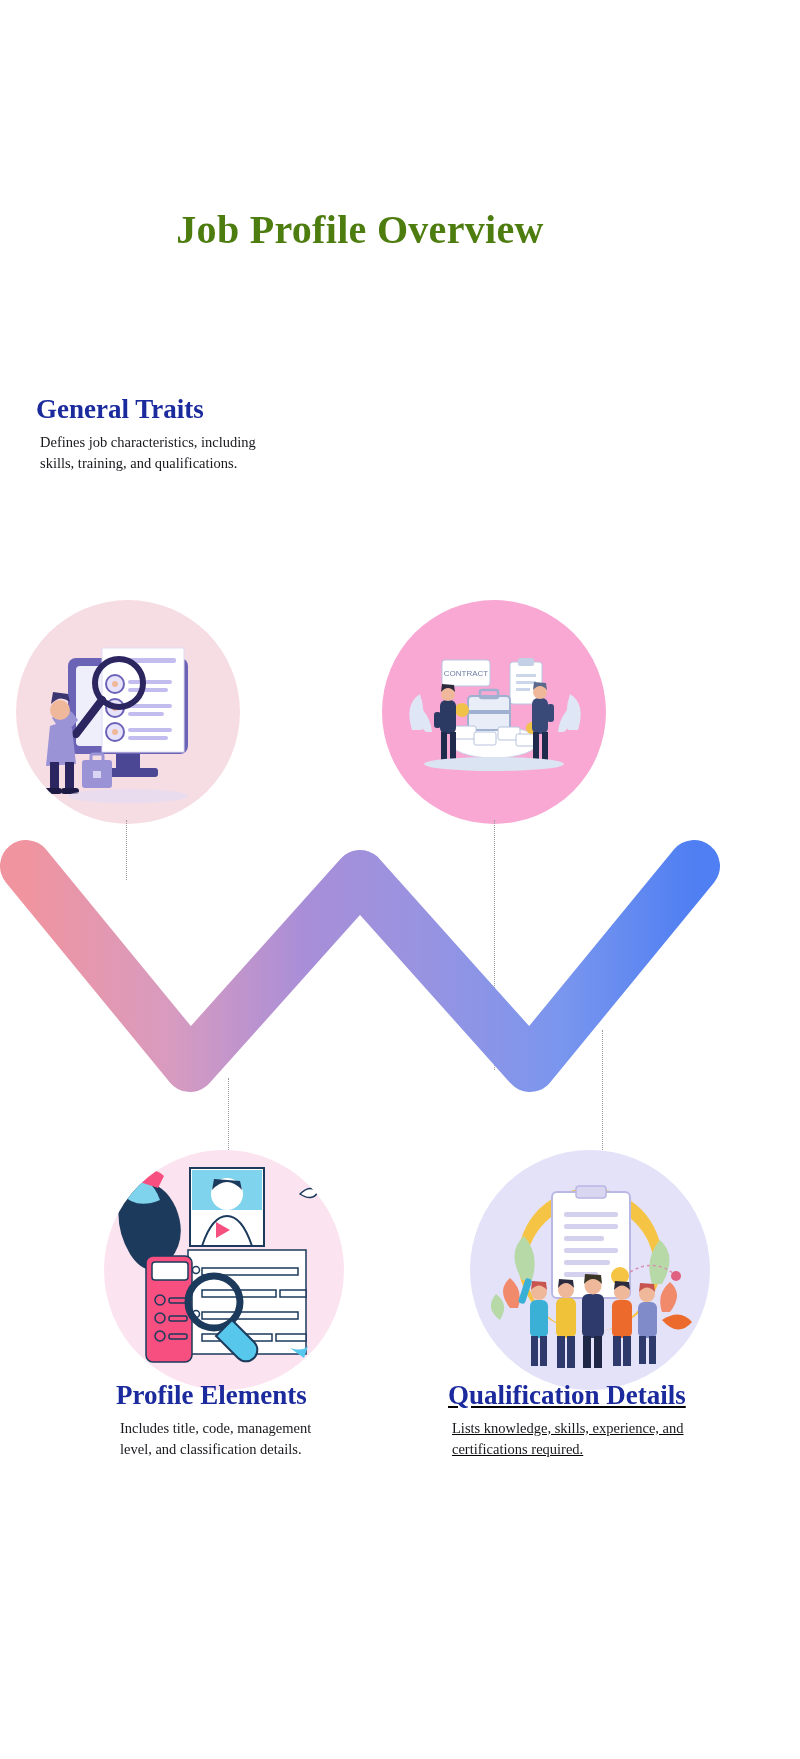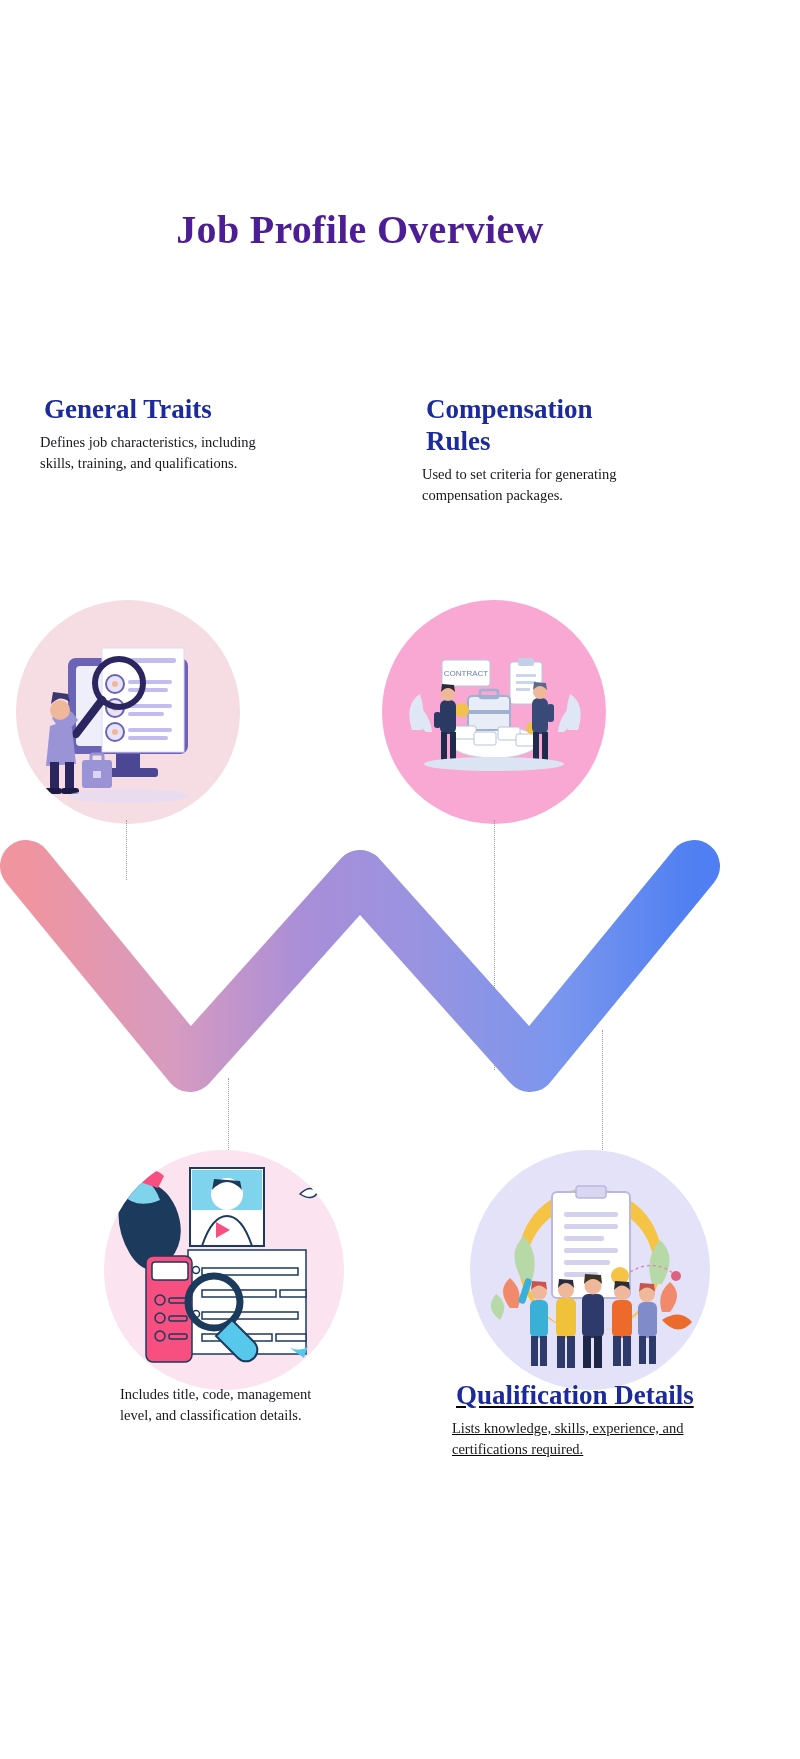--- a/index.html
+++ b/index.html
@@ -10,27 +10,27 @@
   }
   .canvas{position:relative;width:800px;height:1759px;}
 
   
   .logo{position:absolute;left:512px;top:8px;width:190px;height:170px;}
   .logo svg{display:block;width:190px;height:170px;}
 
   
   .page-title{
     position:absolute;left:0;top:206px;width:720px;text-align:center;
-    font-size:40px;font-weight:bold;color:#4c1d95;letter-spacing:.3px;
+    font-size:40px;font-weight:bold;color:#4d7c0f;letter-spacing:.3px;
   }
 
   
   .block{position:absolute;}
   .block h2{
-    margin:0 0 6px 8px;font-size:27px;line-height:1.18;font-weight:bold;
+    margin:0 0 6px 0;font-size:27px;line-height:1.18;font-weight:bold;
     color:#1b2a9c;
   }
   .block p{
     margin:4px;font-size:14.5px;line-height:1.45;color:#17171c;
   }
   .b-general{left:36px;top:394px;width:240px;}
   .b-comp{left:418px;top:394px;width:245px;}
   .b-profile{left:116px;top:1380px;width:230px;}
   .b-qual{left:448px;top:1380px;width:250px;text-decoration:underline;}
 
@@ -59,24 +59,20 @@
 <div class="canvas">
 
 
   <div class="page-title">Job Profile Overview</div>
 
   <div class="block b-general">
     <h2>General Traits</h2>
     <p>Defines job characteristics, including skills, training, and qualifications.</p>
   </div>
 
-  <div class="block b-comp">
-    <h2>Compensation Rules</h2>
-    <p>Used to set criteria for generating compensation packages.</p>
-  </div>
 
   <div class="circ c-general">
     <svg viewBox="0 0 224 224" xmlns="http://www.w3.org/2000/svg">
       <rect x="52" y="58" width="120" height="96" rx="8" fill="#6b63b5"></rect>
       <rect x="60" y="66" width="104" height="80" rx="4" fill="#efeefb"></rect>
       <rect x="100" y="154" width="24" height="16" fill="#4c4794"></rect>
       <rect x="84" y="168" width="58" height="9" rx="3" fill="#4c4794"></rect>
       <rect x="86" y="48" width="82" height="104" fill="#ffffff" stroke="#ded9f5"></rect>
       <rect x="112" y="58" width="48" height="5" rx="2" fill="#c3bcef"></rect>
       <g fill="#c3bcef">
@@ -285,20 +281,21 @@
           <rect x="179" y="186" width="7" height="28" fill="#2e3a6b"></rect>
         <circle cx="177" cy="144" r="8" fill="#f0b89a"></circle>
         <path d="M169 142 q8 -9 16 0 l-1 -8 -14 -1z" fill="#c8544f"></path>
       </g>
       <path d="M192 170 q18 -12 30 2 q-14 16 -30 -2z" fill="#ec6a2c"></path>
       <path d="M30 170 q-16 -12 -4 -26 q14 10 4 26z" fill="#b7d9a8"></path>
     </svg>
   </div>
 
   <div class="block b-profile">
+    <h2>Profile Elements</h2>
     <p>Includes title, code, management level, and classification details.</p>
   </div>
 
   <div class="block b-qual">
     <h2>Qualification Details</h2>
     <p>Lists knowledge, skills, experience, and certifications required.</p>
   </div>
 
 </div>
 

